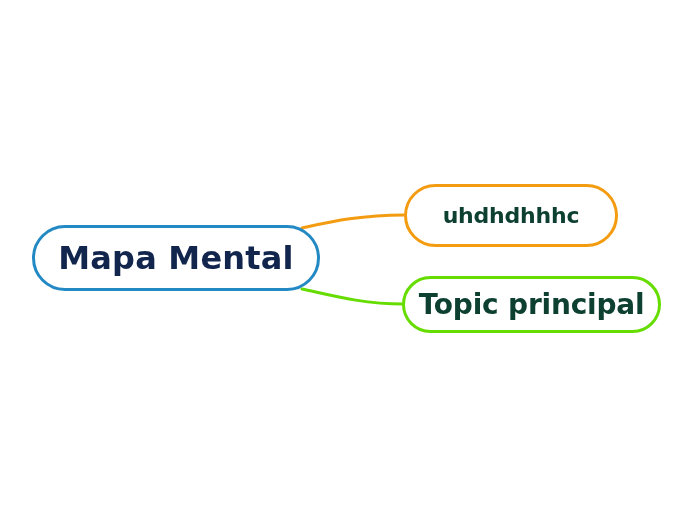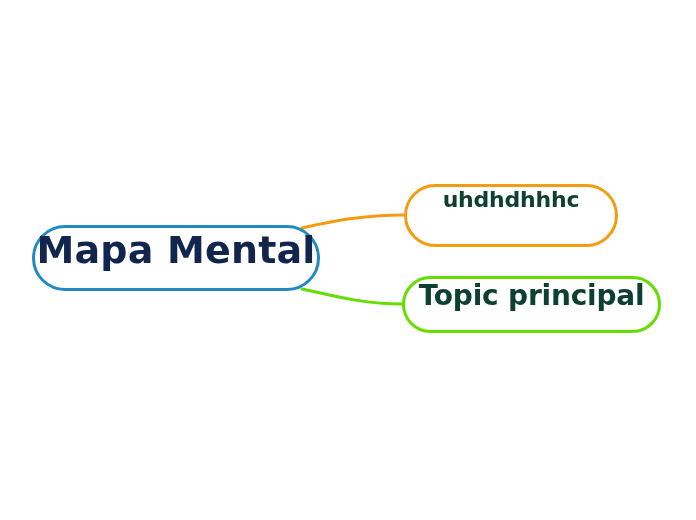--- a/index.html
+++ b/index.html
@@ -24,42 +24,42 @@
     top: 0;
     width: 696px;
     height: 520px;
     pointer-events: none;
   }
   .node {
     position: absolute;
     box-sizing: border-box;
     background: #ffffff;
     display: flex;
-    align-items: flex-start;
+    align-items: center;
     justify-content: center;
     white-space: nowrap;
   }
   .node-label {
     display: block;
     font-weight: bold;
     letter-spacing: -0.2px;
   }
 
   
   #node-root {
     left: 32px;
     top: 225px;
     width: 288px;
     height: 66px;
     border: 3px solid #2389c4;
     border-radius: 33px;
     z-index: 3;
   }
   #node-root .node-label {
-    font-size: 38px;
+    font-size: 32px;
     color: #11254d;
     letter-spacing: 0.2px;
   }
 
   
   #node-child-1 {
     left: 404px;
     top: 184px;
     width: 214px;
     height: 63px;

